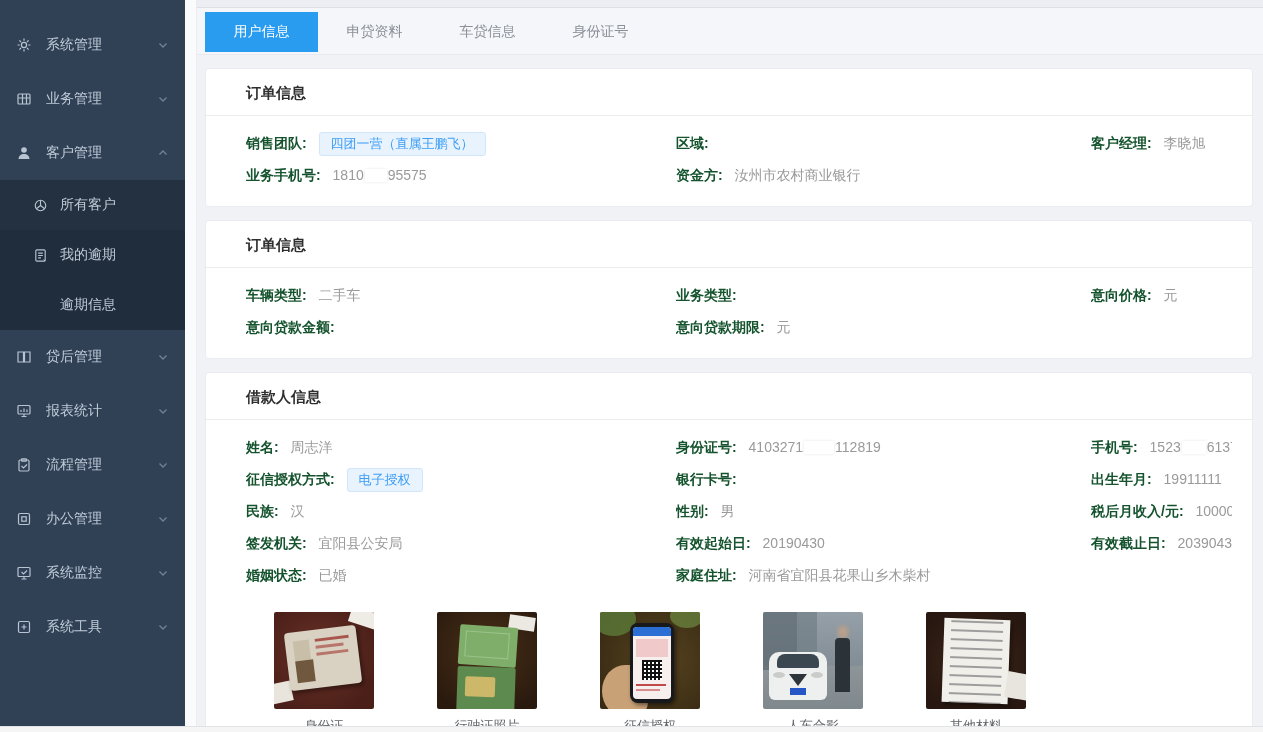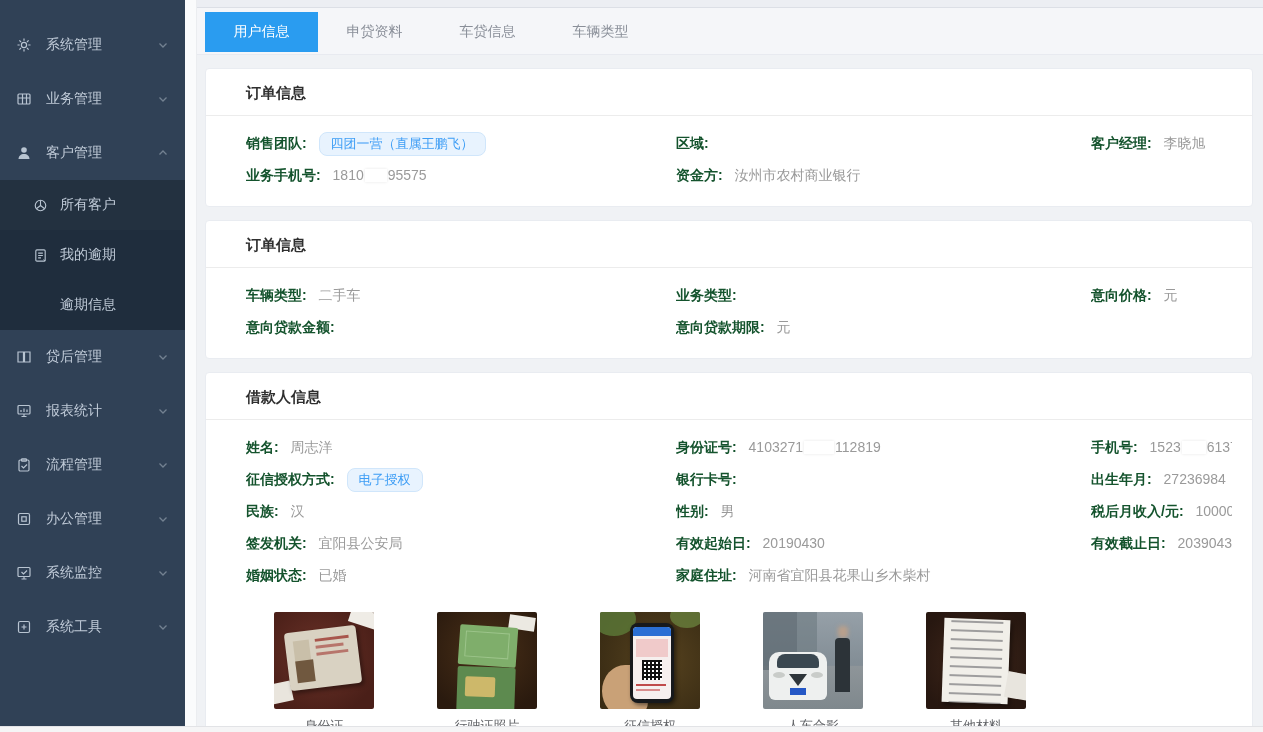--- a/index.html
+++ b/index.html
@@ -37,21 +37,21 @@
 
   .scrollarea { padding:13px 10px 0 8px; }
   .card { background:#fff; border:1px solid #e9ecf1; border-radius:4px; margin-bottom:13px; }
   .card-h { font-size:15px; font-weight:bold; color:#2f2f2f;
     padding:15px 40px 12px 40px; border-bottom:1px solid #ececec; }
   .card-b { padding:12px 20px 14px 40px; }
   .frow { display:grid; grid-template-columns:430px 415px 1fr; min-height:32px; align-items:center; }
   .field { font-size:14px; color:#9a9a9a; white-space:nowrap; overflow:hidden; }
   .flabel { font-weight:bold; color:#14532d; margin-right:8px; }
   .tag { display:inline-block; font-size:13px; color:#3d9df5; background:#e8f3fe;
-    border:1px solid #d0e6fb; border-radius:8px; padding:3px 11px; line-height:1.2; cursor:pointer; }
+    border:1px solid #d0e6fb; border-radius:3px; padding:3px 11px; line-height:1.2; cursor:pointer; }
   .redact { display:inline-block; height:13px; background:#fff;
     box-shadow:0 0 3px rgba(0,0,0,.10); vertical-align:-2px; margin:0 1px; }
 
   
   .photos { display:flex; gap:63px; padding:20px 0 0 28px; }
   .ph-wrap { width:100px; text-align:center; cursor:pointer; }
   .ph { position:relative; width:100px; height:97px; overflow:hidden; border-radius:2px; }
   .ph-cap { font-size:13px; color:#606266; margin-top:8px; }
   .abs { position:absolute; }
 
@@ -241,21 +241,21 @@
 
 <div class="vtrack"></div>
 
 <div class="main">
   <div class="topstrip"></div>
 
   <div class="tabbar">
     <div class="tab active">用户信息</div>
     <div class="tab">申贷资料</div>
     <div class="tab">车贷信息</div>
-    <div class="tab">车辆类型</div>
+    <div class="tab">身份证号</div>
   </div>
 
   <div class="scrollarea">
 
     <div class="card">
       <div class="card-h">订单信息</div>
       <div class="card-b">
         <div class="frow">
           <div class="field">
             <span class="flabel">销售团队:</span>
@@ -336,21 +336,21 @@
           <div class="field">
             <span class="flabel">征信授权方式:</span>
             <span class="tag">电子授权</span>
           </div>
           <div class="field">
             <span class="flabel">银行卡号:</span>
             <span></span>
           </div>
           <div class="field">
             <span class="flabel">出生年月:</span>
-            <span>27236984</span>
+            <span>19911111</span>
           </div>
         </div>
         <div class="frow">
           <div class="field">
             <span class="flabel">民族:</span>
             <span>汉</span>
           </div>
           <div class="field">
             <span class="flabel">性别:</span>
             <span>男</span>

